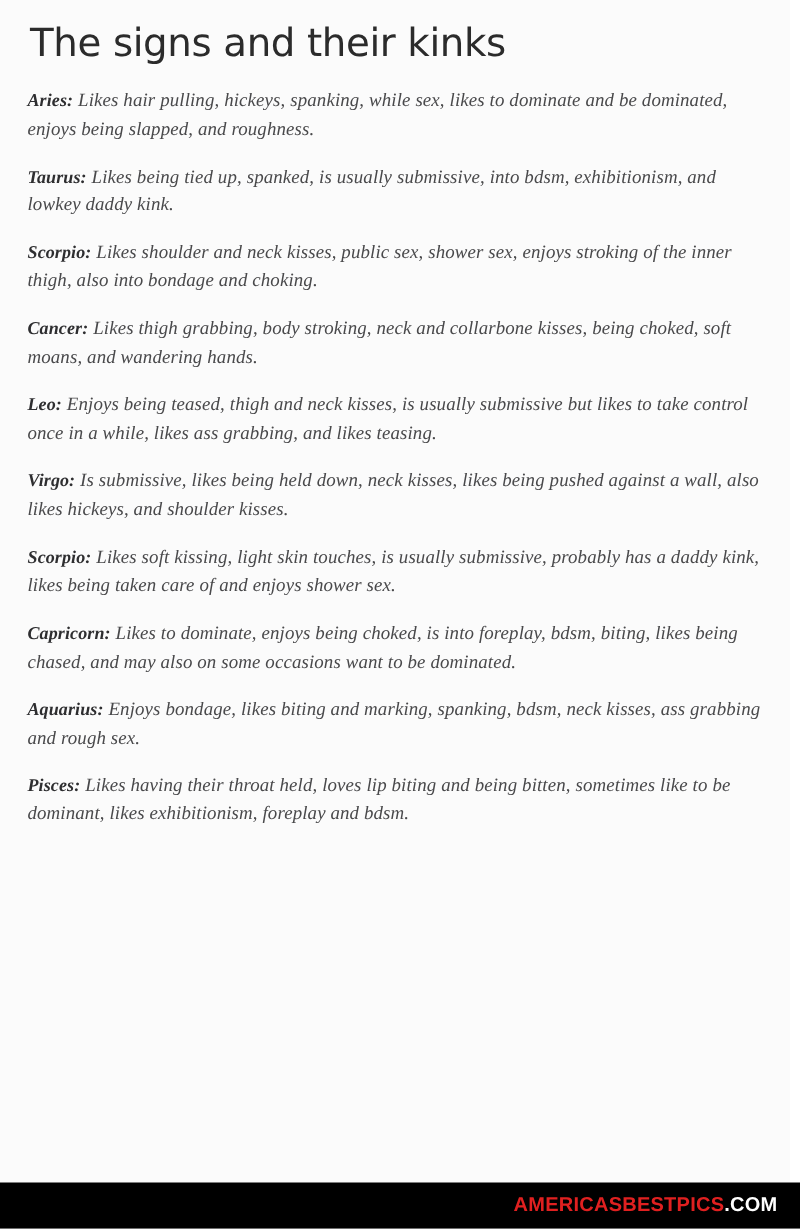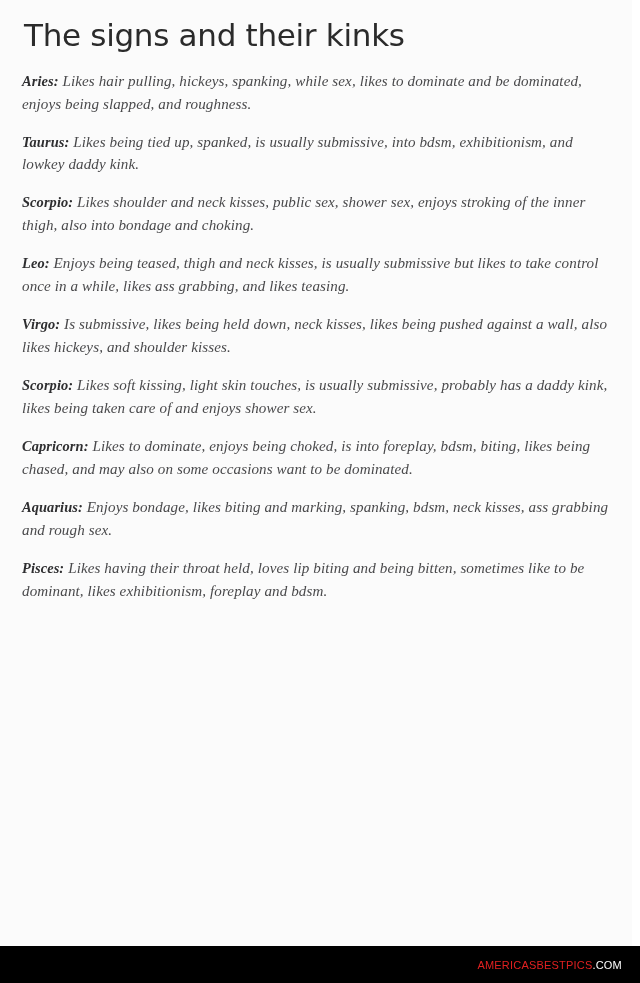--- a/index.html
+++ b/index.html
@@ -59,22 +59,22 @@
     bottom: 0;
     width: 640px;
     height: 37px;
     background: #000000;
     display: flex;
     align-items: center;
     justify-content: flex-end;
   }
   .watermark {
     font-family: "Liberation Sans", sans-serif;
-    font-size: 11px;
-    font-weight: normal;
+    font-size: 16px;
+    font-weight: bold;
     letter-spacing: 0.2px;
     color: #e02020;
     padding-right: 18px;
   }
   .watermark .tld {
     color: #ffffff;
   }
 </style>
 </head>
 <body>
@@ -91,20 +91,24 @@
   <div class="entry">
     <span class="sign">Taurus:</span>
     <span class="desc">Likes being tied up, spanked, is usually submissive, into bdsm, exhibitionism, and lowkey daddy kink.</span>
   </div>
 
   <div class="entry">
     <span class="sign">Scorpio:</span>
     <span class="desc">Likes shoulder and neck kisses, public sex, shower sex, enjoys stroking of the inner thigh, also into bondage and choking.</span>
   </div>
 
+  <div class="entry">
+    <span class="sign">Cancer:</span>
+    <span class="desc">Likes thigh grabbing, body stroking, neck and collarbone kisses, being choked, soft moans, and wandering hands.</span>
+  </div>
 
   <div class="entry">
     <span class="sign">Leo:</span>
     <span class="desc">Enjoys being teased, thigh and neck kisses, is usually submissive but likes to take control once in a while, likes ass grabbing, and likes teasing.</span>
   </div>
 
   <div class="entry">
     <span class="sign">Virgo:</span>
     <span class="desc">Is submissive, likes being held down, neck kisses, likes being pushed against a wall, also likes hickeys, and shoulder kisses.</span>
   </div>

